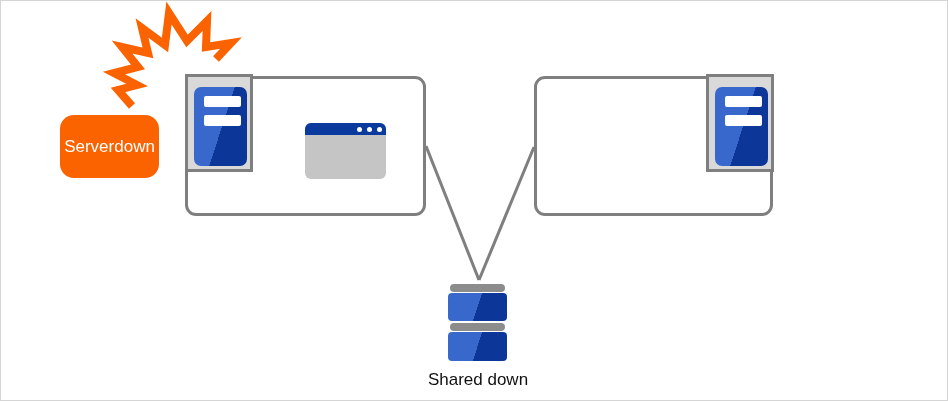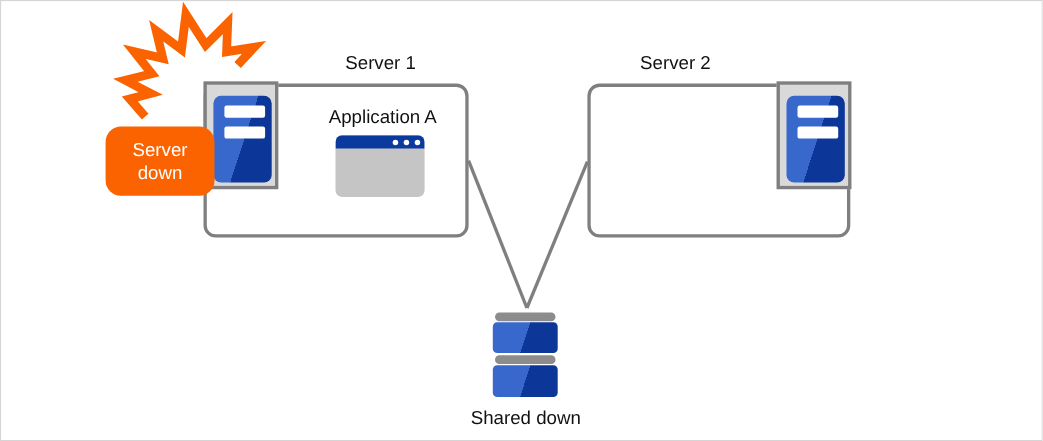--- a/index.html
+++ b/index.html
@@ -93,27 +93,26 @@
   .app-dot.d3 { left: 72px; }
   .badge {
     position: absolute;
     left: 59px;
     top: 114px;
     width: 99px;
     height: 63px;
     background: #fb6300;
     border-radius: 14px;
     display: flex;
-    flex-direction: column;
+    flex-direction: row;
     align-items: center;
     justify-content: center;
     color: #ffffff;
     font-size: 17px;
     line-height: 21px;
-    margin-left: 36px;
   }
   .disk {
     position: absolute;
     left: 447px;
     top: 283px;
     width: 59px;
     height: 78px;
   }
   .disk-cap {
     position: absolute;
@@ -140,38 +139,35 @@
 <body>
 
 <div class="canvas">
 
   <svg class="overlay-svg" viewBox="0 0 948 401">
     <line x1="425" y1="145" x2="478" y2="279" stroke="#7f7f7f" stroke-width="3"></line>
     <line x1="533" y1="146" x2="478" y2="279" stroke="#7f7f7f" stroke-width="3"></line>
     <polyline points="131,105 117,89 136,84 113,72 137,66 121,46 147,52 141,27 164,44 168,12 186,40 206,20 205,46 230,42 215,58" fill="none" stroke="#fb6300" stroke-width="8" stroke-miterlimit="12"></polyline>
   </svg>
 
-  <div class="diagram-label" style="left:295px; top:47px; width:100px;">Server 1</div>
   <div class="server-box" style="left:184px;"></div>
   <div class="tower-frame" style="left:184px;">
     <div class="tower">
       <div class="tower-slot s1"></div>
       <div class="tower-slot s2"></div>
     </div>
   </div>
-  <div class="diagram-label" style="left:277px; top:96px; width:140px;">Application A</div>
   <div class="app-window">
     <div class="app-titlebar">
       <div class="app-dot d1"></div>
       <div class="app-dot d2"></div>
       <div class="app-dot d3"></div>
     </div>
   </div>
 
-  <div class="diagram-label" style="left:563px; top:47px; width:100px;">Server 2</div>
   <div class="server-box" style="left:533px; width:239px;"></div>
   <div class="tower-frame" style="left:705px;">
     <div class="tower">
       <div class="tower-slot s1"></div>
       <div class="tower-slot s2"></div>
     </div>
   </div>
 
   <div class="badge">
     <span>Server</span>

